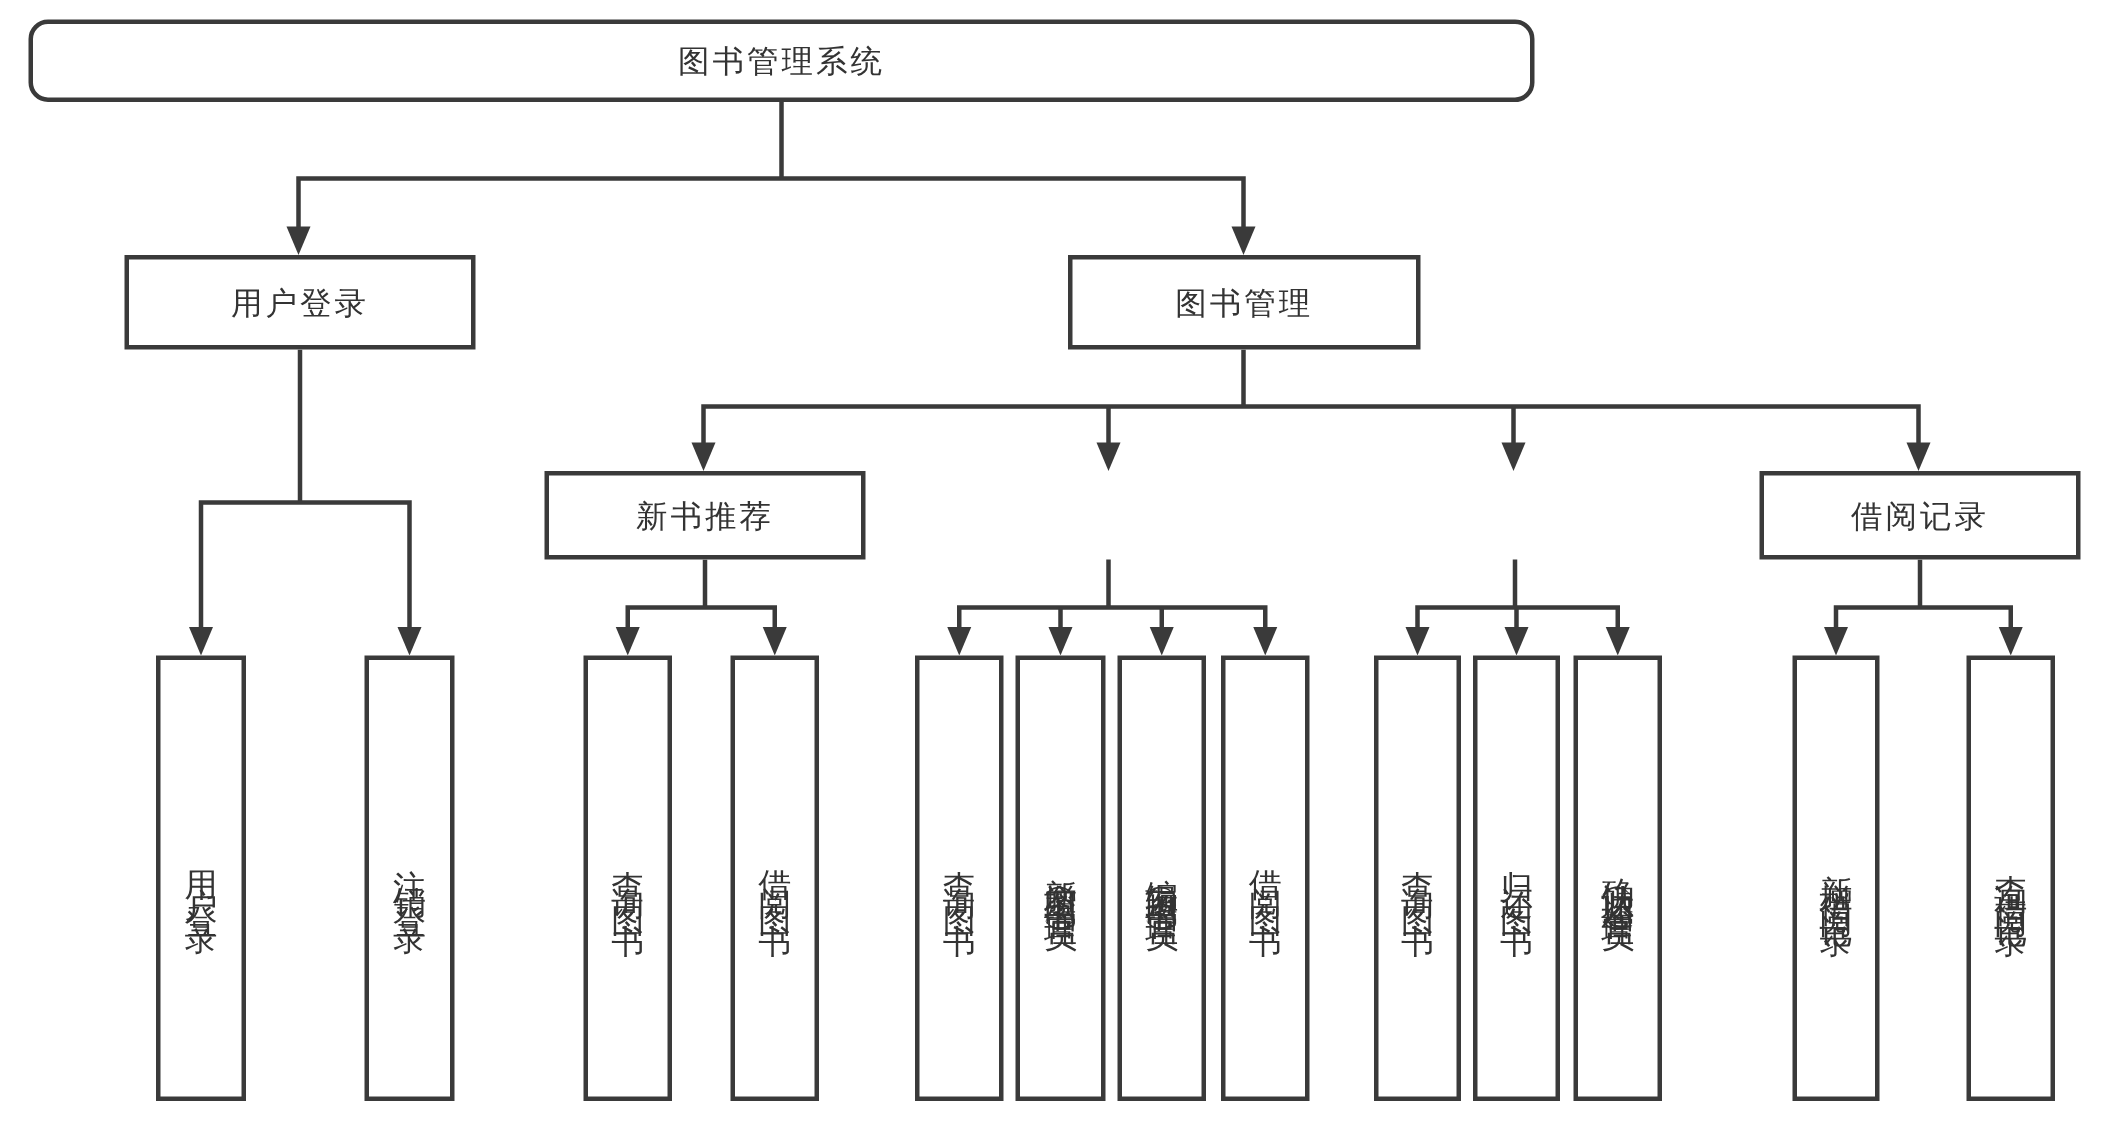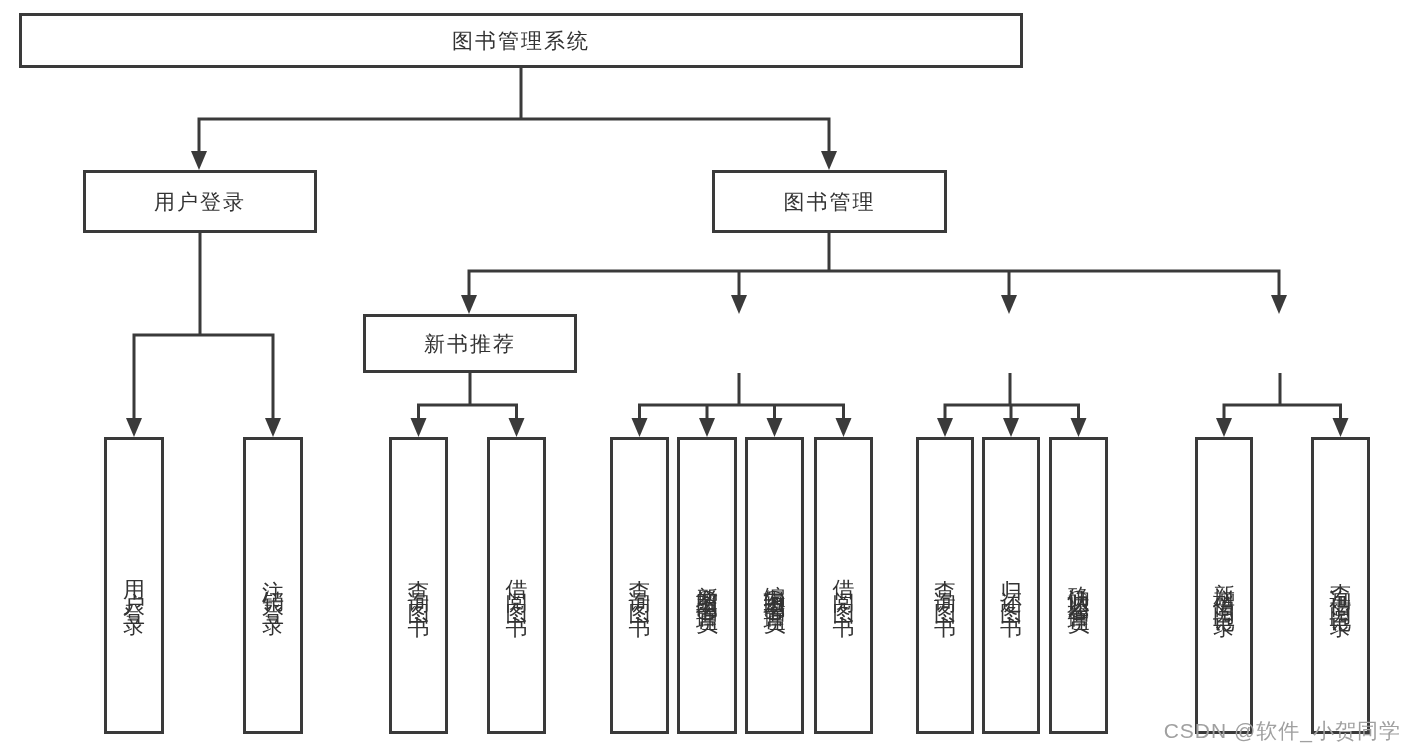--- a/index.html
+++ b/index.html
@@ -110,26 +110,27 @@
       <polygon points="766.5,418 782.5,418 774.5,437"></polygon>
       <polygon points="835.5,418 851.5,418 843.5,437"></polygon>
       <polygon points="937,418 953,418 945,437"></polygon>
       <polygon points="1003,418 1019,418 1011,437"></polygon>
       <polygon points="1070.5,418 1086.5,418 1078.5,437"></polygon>
       <polygon points="1216,418 1232,418 1224,437"></polygon>
       <polygon points="1332.5,418 1348.5,418 1340.5,437"></polygon>
     </g>
   </svg>
 
-  <div class="hbox" style="left:19px; top:13px; width:1004px; height:55px;">图书管理系统</div>
+  <div class="hbox" style="left:19px; top:13px; width:1004px; height:55px;border-radius:13px;">图书管理系统</div>
 
   <div class="hbox" style="left:83px; top:170px; width:234px; height:63px;">用户登录</div>
   <div class="hbox" style="left:363px; top:314px; width:214px; height:59px;">新书推荐</div>
 
   <div class="hbox" style="left:712px; top:170px; width:235px; height:63px;">图书管理</div>
+  <div class="hbox" style="left:1173px; top:314px; width:214px; height:59px;">借阅记录</div>
 
   <div class="vbox" style="left:104px; width:60px;">
     <span class="vtext">用户登录</span>
   </div>
   <div class="vbox" style="left:243px; width:60px;">
     <span class="vtext">注销登录</span>
   </div>
 
   <div class="vbox" style="left:389px; width:59px;">
     <span class="vtext">查询图书</span>
@@ -161,15 +162,14 @@
     <span class="vtext long">确认归还（管理员）</span>
   </div>
 
   <div class="vbox" style="left:1195px; width:58px;">
     <span class="vtext mid">新增借阅记录</span>
   </div>
   <div class="vbox" style="left:1311px; width:59px;">
     <span class="vtext mid">查询借阅记录</span>
   </div>
 
-  <div class="watermark">CSDN @软件_小贺同学</div>
 
 </div>
 
 </body></html>

